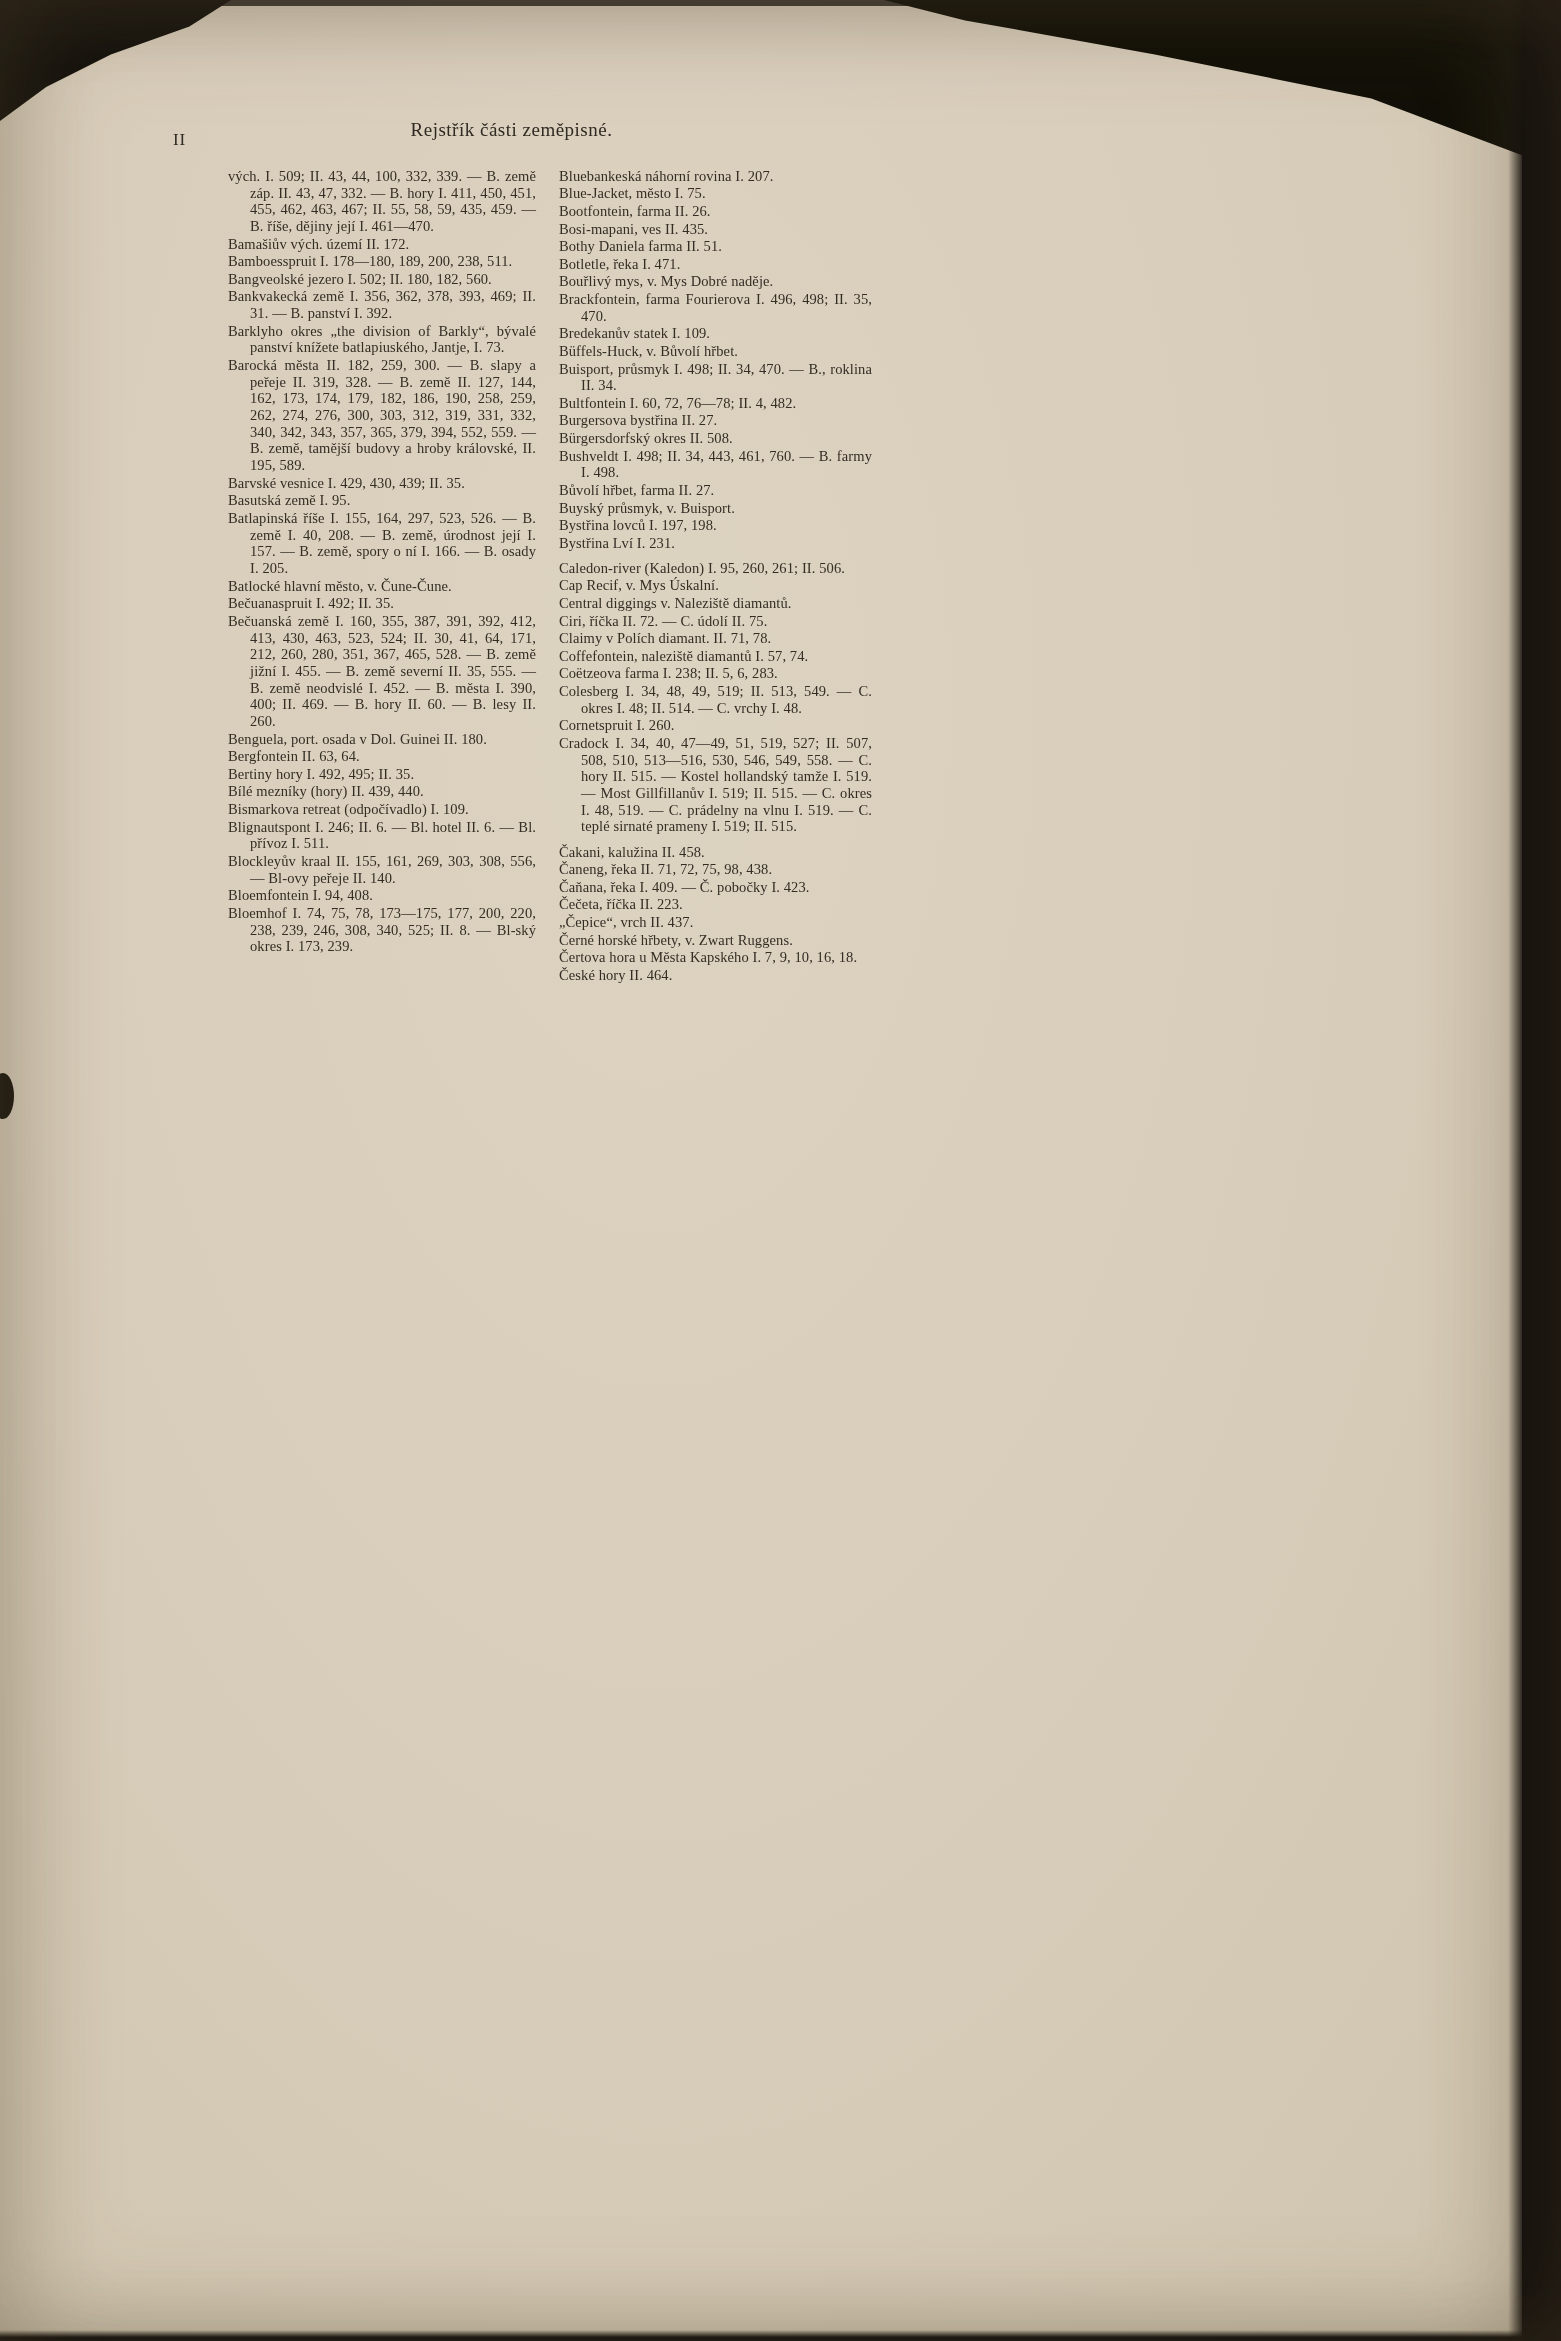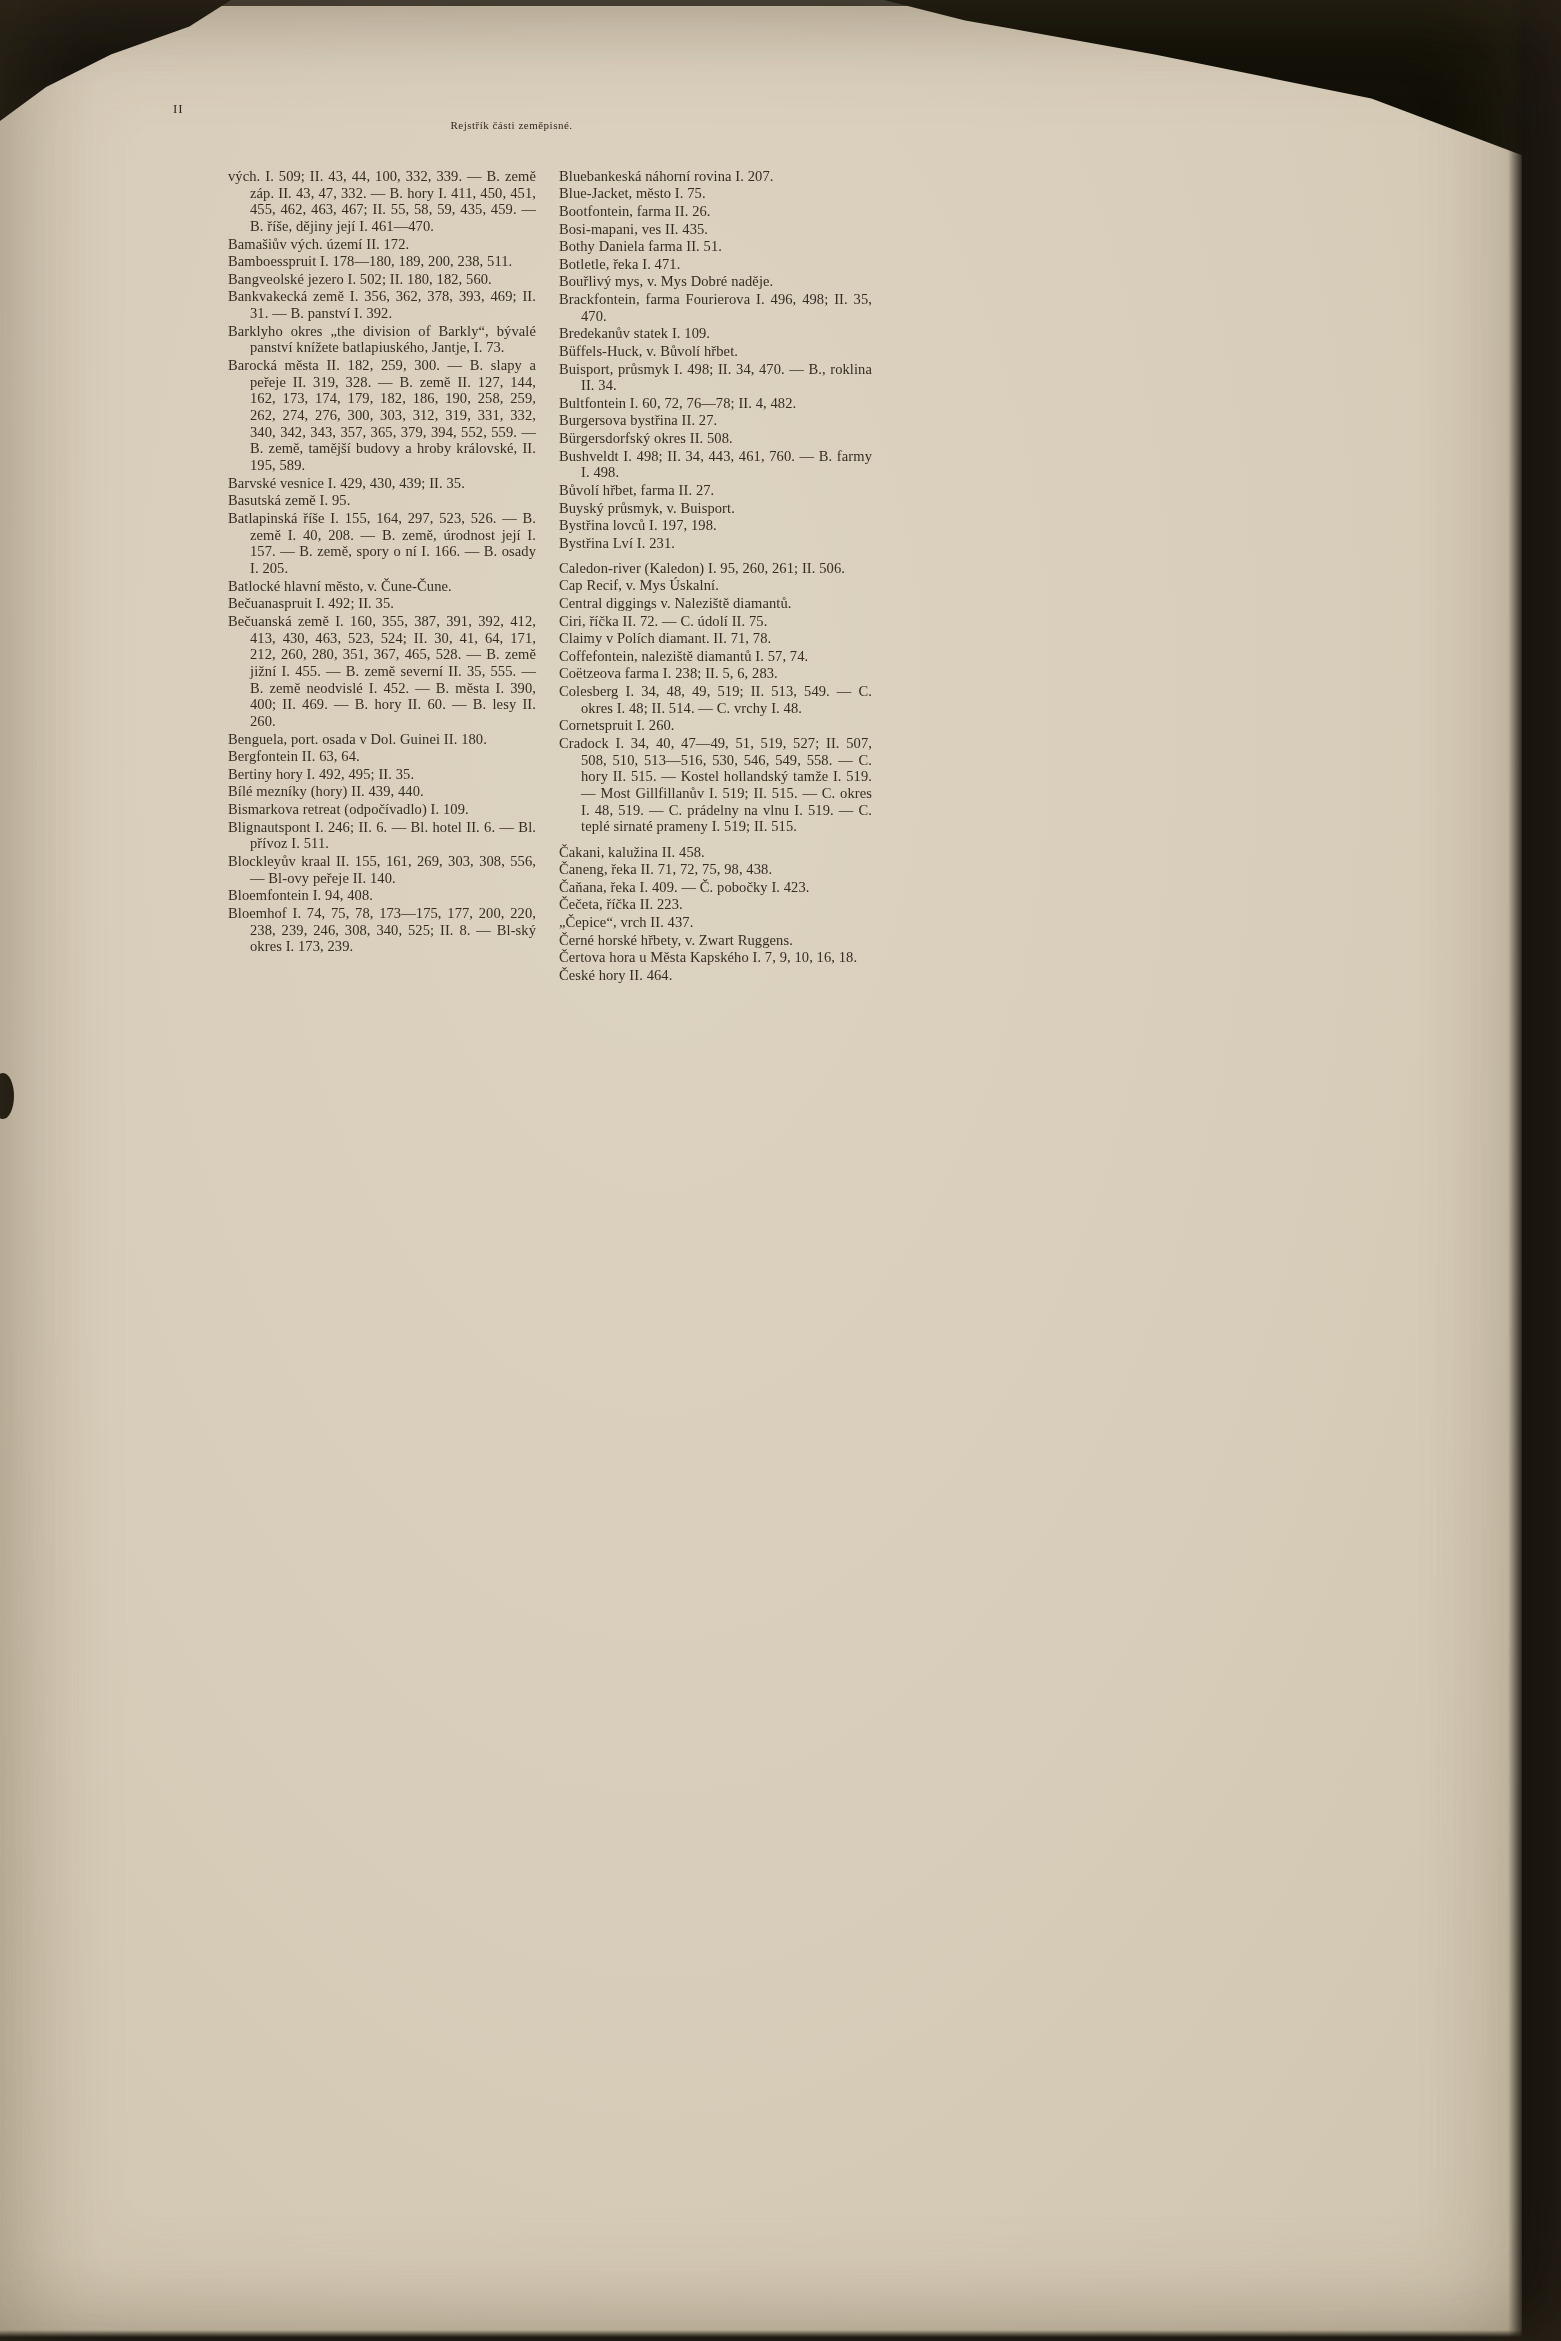--- a/index.html
+++ b/index.html
@@ -22,23 +22,23 @@
   .edge-right{position:absolute;top:0;right:0;width:39px;height:100%;background:#0a0908;}
   .edge-right::before{content:"";position:absolute;left:-13.6px;top:0;width:13.6px;height:100%;
     background:linear-gradient(to right, rgba(10,9,8,0), rgba(10,9,8,.85));}
   .edge-bottom{position:absolute;left:0;bottom:0;width:100%;height:12px;
     background:linear-gradient(to top,#0d0c0a 40%, rgba(13,12,10,0));}
   .blob-left{position:absolute;left:-7.7px;top:1073px;width:22px;height:46px;background:#1c1912;border-radius:50%;}
   .vignette{position:absolute;inset:0;pointer-events:none;
     box-shadow:inset 0 0 119px rgba(86,70,45,.28), inset 34px 0 68px rgba(86,70,45,.12), inset -60px 0 85px rgba(86,70,45,.20);}
 
   
-  .pagenum{position:absolute;left:173px;top:101px;font-size:13px;color:#2f2a22;letter-spacing:0.9px;}
+  .pagenum{position:absolute;left:173px;top:130px;font-size:17px;color:#2f2a22;letter-spacing:0.9px;}
   .running-title{position:absolute;left:189px;top:119px;width:645px;text-align:center;
-    font-size:11px;color:#2f2a22;letter-spacing:0.5px;}
+    font-size:19px;color:#2f2a22;letter-spacing:0.5px;}
 
   
   .col{position:absolute;top:167px;text-align:justify;font-size:14.5px;line-height:16.7px;
     color:#332d24;letter-spacing:0.1px;margin-left:39px;}
   .col-left{left:189px;width:308px;}
   .col-right{left:520px;width:313px;}
   .entry{margin:0.9px 0;padding-left:22px;text-indent:-22px;}
   .group + .group{margin-top:8.5px;}
 </style>
 </head>

